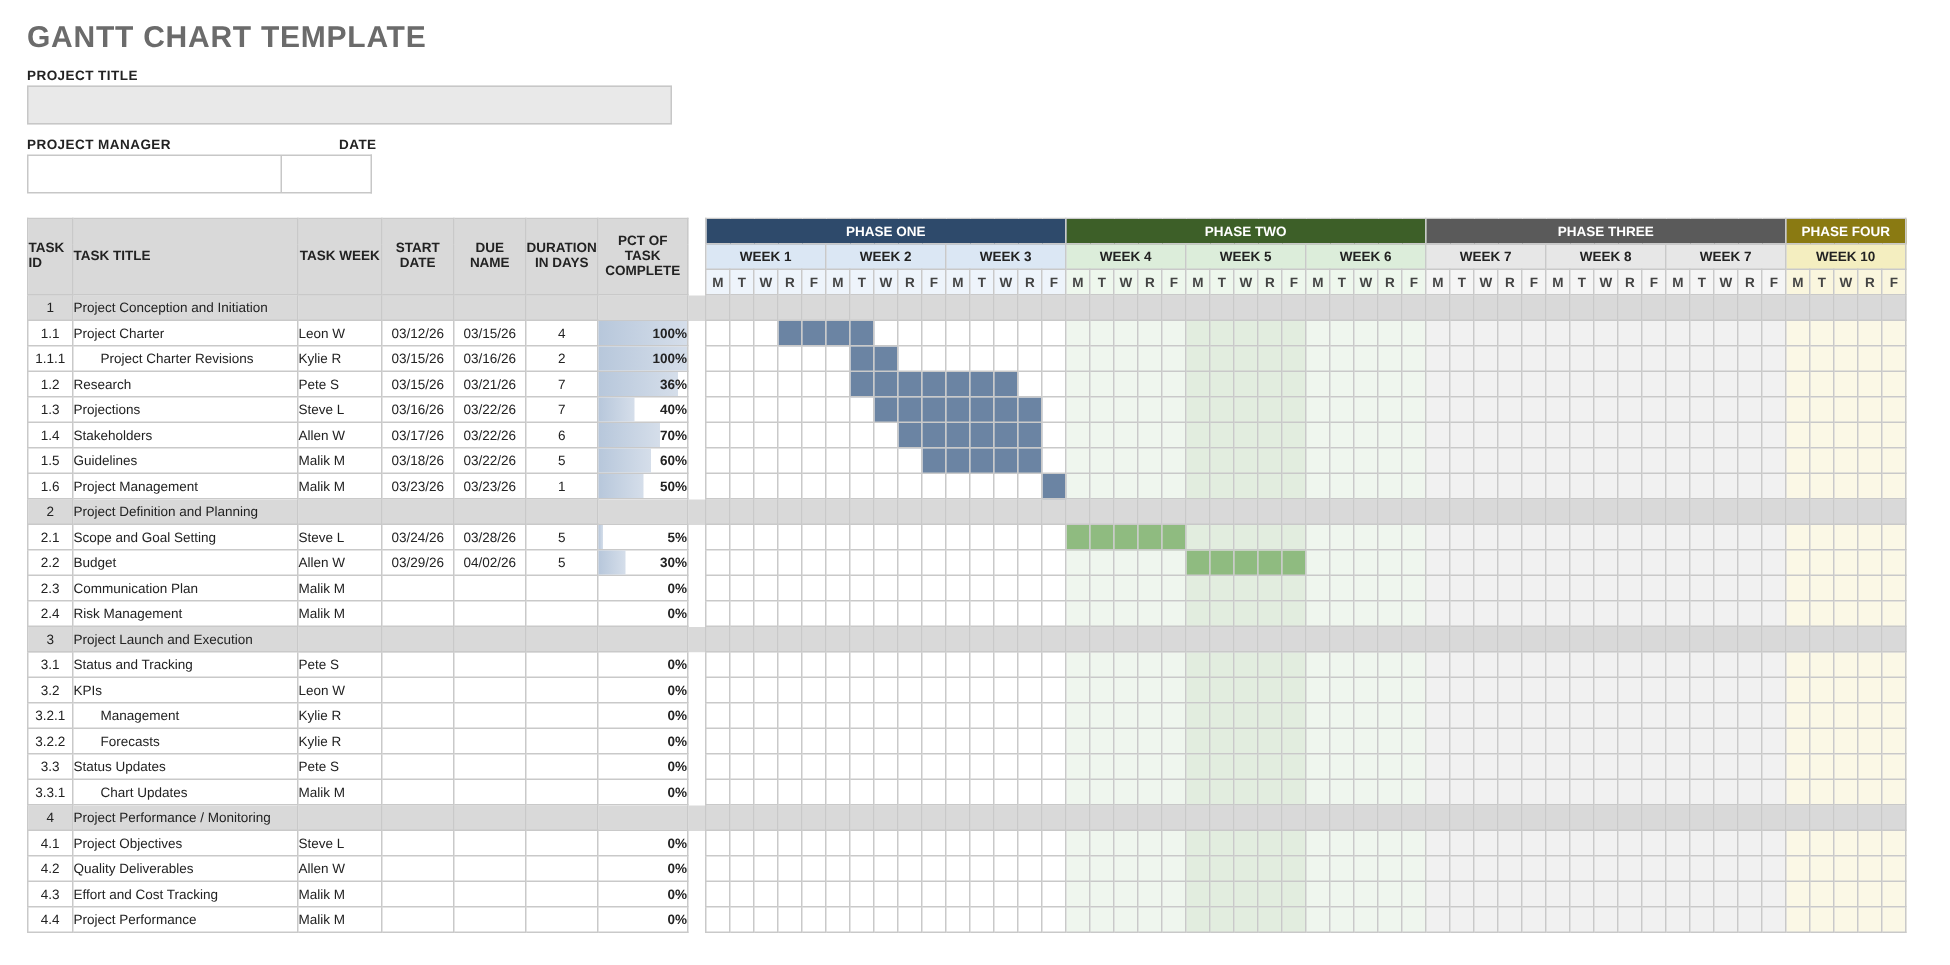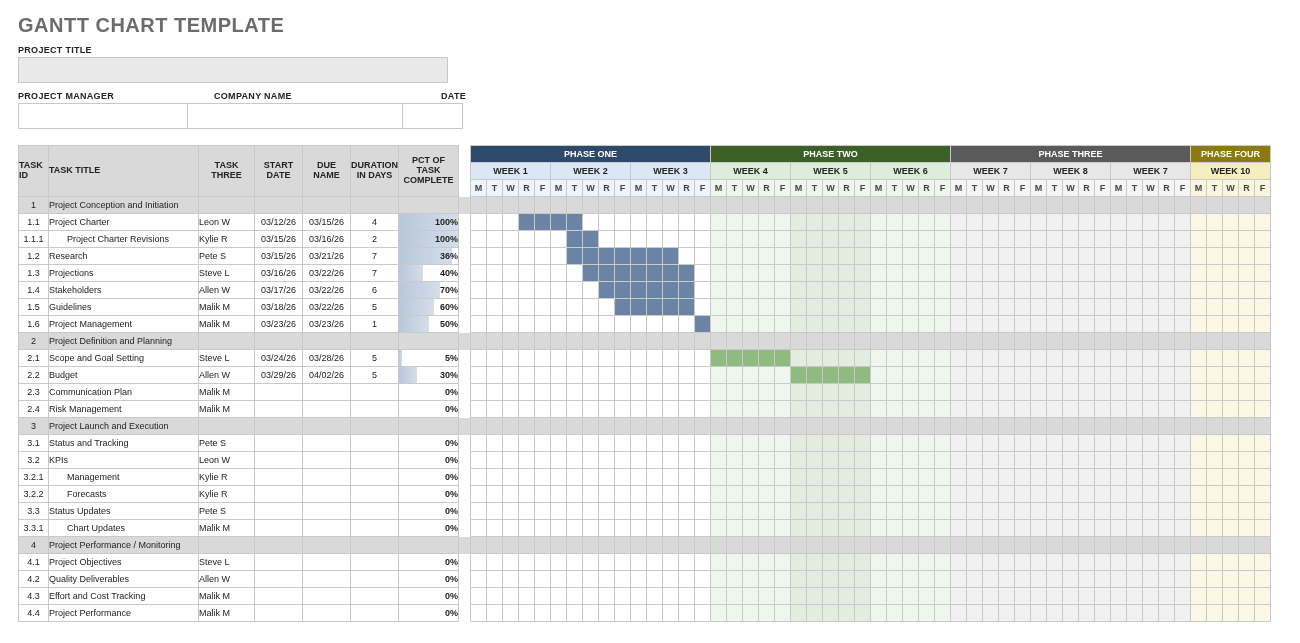--- a/index.html
+++ b/index.html
@@ -134,24 +134,20 @@
 
 <div class="meta-label">PROJECT TITLE</div>
 <div class="title-input-box"></div>
 
 <div class="meta-row">
   <div class="meta-group">
     <span class="meta-label">PROJECT MANAGER</span>
     <div class="meta-box pm-box"></div>
   </div>
   <div class="meta-group">
-    <span class="meta-label" style="margin-left:26px">COMPANY NAME</span>
-    <div class="meta-box co-box"></div>
-  </div>
-  <div class="meta-group">
     <span class="meta-label" style="margin-left:38px">DATE</span>
     <div class="meta-box date-box"></div>
   </div>
 </div>
 
 <div class="gantt-wrap">
 <table class="gantt" id="gantt">
   <colgroup id="colgroup">
         <col class="c-id">
         <col class="c-title">
@@ -209,21 +205,21 @@
         <col class="c-day">
         <col class="c-day">
         <col class="c-day">
         <col class="c-day">
         <col class="c-day">
       </colgroup>
   <thead id="gantt-head">
         <tr>
           <th class="task-hdr" colspan="1" rowspan="3">TASK ID</th>
           <th class="task-hdr" colspan="1" rowspan="3">TASK TITLE</th>
-          <th class="task-hdr center" colspan="1" rowspan="3">TASK THREE</th>
+          <th class="task-hdr center" colspan="1" rowspan="3">TASK WEEK</th>
           <th class="task-hdr center" colspan="1" rowspan="3">START DATE</th>
           <th class="task-hdr center" colspan="1" rowspan="3">DUE NAME</th>
           <th class="task-hdr center" colspan="1" rowspan="3">DURATION IN DAYS</th>
           <th class="task-hdr center" colspan="1" rowspan="3">PCT OF TASK COMPLETE</th>
           <th class="sep" colspan="1" rowspan="3"></th>
           <th class="phase1" colspan="15" rowspan="1">PHASE ONE</th>
           <th class="phase2" colspan="15" rowspan="1">PHASE TWO</th>
           <th class="phase3" colspan="15" rowspan="1">PHASE THREE</th>
           <th class="phase4" colspan="5" rowspan="1">PHASE FOUR</th>
         </tr>

